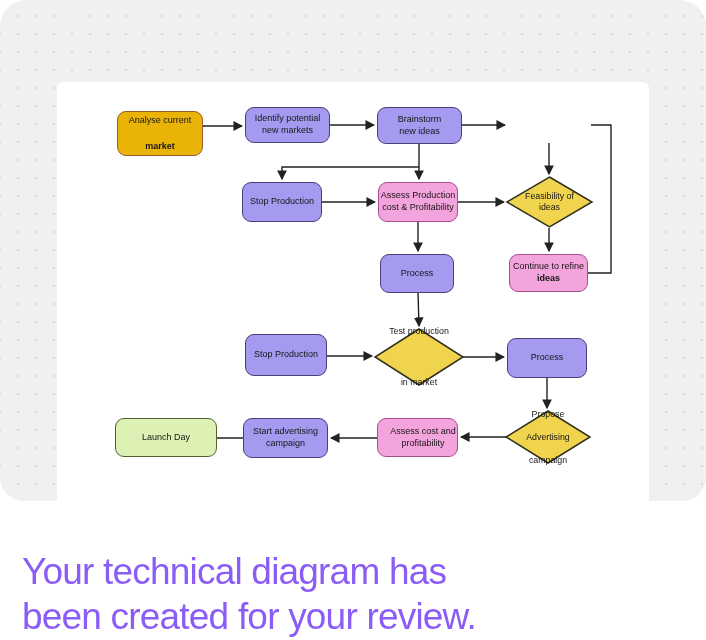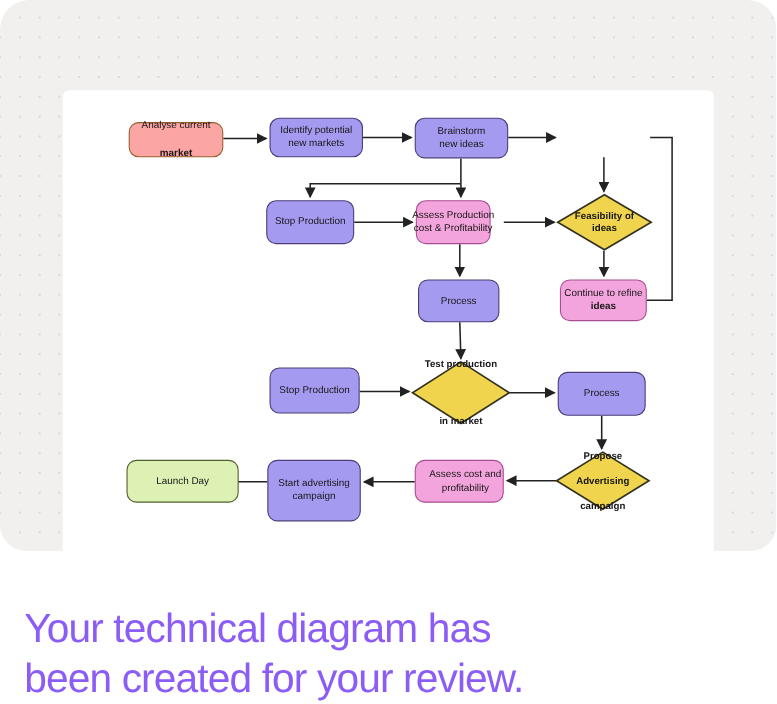--- a/index.html
+++ b/index.html
@@ -11,21 +11,21 @@
          background-size:18px 18px;background-position:9px 7px;
          border-radius:26px 26px 24px 24px;}
   .canvas{position:absolute;left:57px;top:82px;width:592px;height:424px;
          background:#ffffff;border-radius:6px;}
   .edges{position:absolute;left:0;top:0;}
   .node{position:absolute;box-sizing:border-box;display:flex;flex-direction:column;
         align-items:center;justify-content:center;border-radius:9px;
         font-size:9px;line-height:1.3;color:#161616;text-align:center;white-space:nowrap;}
   .dlabel{position:absolute;display:flex;flex-direction:column;align-items:center;
         justify-content:center;font-size:8.8px;line-height:1.25;color:#161616;
-        text-align:center;white-space:nowrap;font-weight:bold;}
+        text-align:center;white-space:nowrap;}
   .caption{position:absolute;left:22px;top:549px;font-size:37px;line-height:45px;
         letter-spacing:-0.8px;color:#8b5cf6;}
 </style>
 </head>
 <body>
 
 <div class="frame">
   <div class="dot-panel"></div>
 
   <div class="canvas" id="diagram-canvas">
@@ -50,36 +50,36 @@
         <polyline points="270,274 315,274" fill="none" stroke="#222222" stroke-width="1.4" marker-end="url(#arrow)"></polyline>
         <polyline points="406,275 447,275" fill="none" stroke="#222222" stroke-width="1.4" marker-end="url(#arrow)"></polyline>
         <polyline points="490,296 490,326" fill="none" stroke="#222222" stroke-width="1.4" marker-end="url(#arrow)"></polyline>
         <polyline points="449,355 404,355" fill="none" stroke="#222222" stroke-width="1.4" marker-end="url(#arrow)"></polyline>
         <polyline points="320,356 274,356" fill="none" stroke="#222222" stroke-width="1.4" marker-end="url(#arrow)"></polyline>
         <polyline points="186,356 144,356" fill="none" stroke="#222222" stroke-width="1.4" marker-end="url(#arrow)"></polyline>
         <polygon points="492.5,95 535,120 492.5,145 450,120" fill="#F1D44D" stroke="#31311F" stroke-width="1.5"></polygon>
         <polygon points="362,247 406,275 362,303 318,275" fill="#F1D44D" stroke="#31311F" stroke-width="1.5"></polygon>
         <polygon points="491,329 533,355 491,381 449,355" fill="#F1D44D" stroke="#31311F" stroke-width="1.5"></polygon>
       </svg>
-  <div class="node" style="left: 60px; top: 29px; width: 86px; height: 32px; background: #fca5a5; border: 1.3px solid rgb(151, 95, 44);">
+  <div class="node" style="left: 60px; top: 29px; width: 86px; height: 45px; background: #eab308; border: 1.3px solid rgb(151, 95, 44);">
         <span>Analyse current</span>
         <span style="font-weight: 700; margin-top: 14px;">market</span>
       </div>
       <div class="node" style="left: 188px; top: 25px; width: 85px; height: 36px; background: rgb(164, 154, 239); border: 1.3px solid rgb(75, 62, 121);">
         <span>Identify potential</span>
         <span>new markets</span>
       </div>
       <div class="node" style="left: 320px; top: 25px; width: 85px; height: 37px; background: rgb(164, 154, 239); border: 1.3px solid rgb(75, 62, 121);">
         <span>Brainstorm</span>
         <span>new ideas</span>
       </div>
       <div class="node" style="left: 185px; top: 100px; width: 80px; height: 40px; background: rgb(164, 154, 239); border: 1.3px solid rgb(75, 62, 121);">
         <span>Stop Production</span>
       </div>
-      <div class="node" style="left: 321px; top: 100px; width: 68px; height: 40px; background: rgb(244, 164, 220); border: 1.3px solid rgb(167, 78, 146);">
+      <div class="node" style="left: 321px; top: 100px; width: 80px; height: 40px; background: rgb(244, 164, 220); border: 1.3px solid rgb(167, 78, 146);">
         <span>Assess Production</span>
         <span>cost &amp; Profitability</span>
       </div>
       <div class="dlabel" style="left: 450px; top: 95px; width: 85px; height: 50px;">
         <span>Feasibility of</span>
         <span>ideas</span>
       </div>
       <div class="node" style="left: 452px; top: 172px; width: 79px; height: 38px; background: rgb(244, 164, 220); border: 1.3px solid rgb(167, 78, 146);">
         <span>Continue to refine</span>
         <span style="font-weight: 700;">ideas</span>
@@ -93,21 +93,21 @@
       <div class="dlabel" style="left: 318px; top: 247px; width: 88px; height: 56px; gap: 40px;">
         <span>Test production</span>
         <span>in market</span>
       </div>
       <div class="node" style="left: 450px; top: 256px; width: 80px; height: 40px; background: rgb(164, 154, 239); border: 1.3px solid rgb(75, 62, 121);">
         <span>Process</span>
       </div>
       <div class="node" style="left: 58px; top: 336px; width: 102px; height: 39px; background: rgb(221, 241, 181); border: 1.3px solid rgb(80, 97, 46);">
         <span>Launch Day</span>
       </div>
-      <div class="node" style="left: 186px; top: 336px; width: 85px; height: 56px; background: rgb(164, 154, 239); border: 1.3px solid rgb(75, 62, 121);">
+      <div class="node" style="left: 186px; top: 336px; width: 85px; height: 40px; background: rgb(164, 154, 239); border: 1.3px solid rgb(75, 62, 121);">
         <span>Start advertising</span>
         <span>campaign</span>
       </div>
       <div class="node" style="left: 320px; top: 336px; width: 81px; height: 39px; background: rgb(244, 164, 220); border: 1.3px solid rgb(167, 78, 146); padding-left: 11px;">
         <span>Assess cost and</span>
         <span>profitability</span>
       </div>
       <div class="dlabel" style="left: 449px; top: 329px; width: 84px; height: 52px; gap: 12px;">
         <span>Propose</span>
         <span>Advertising</span>

